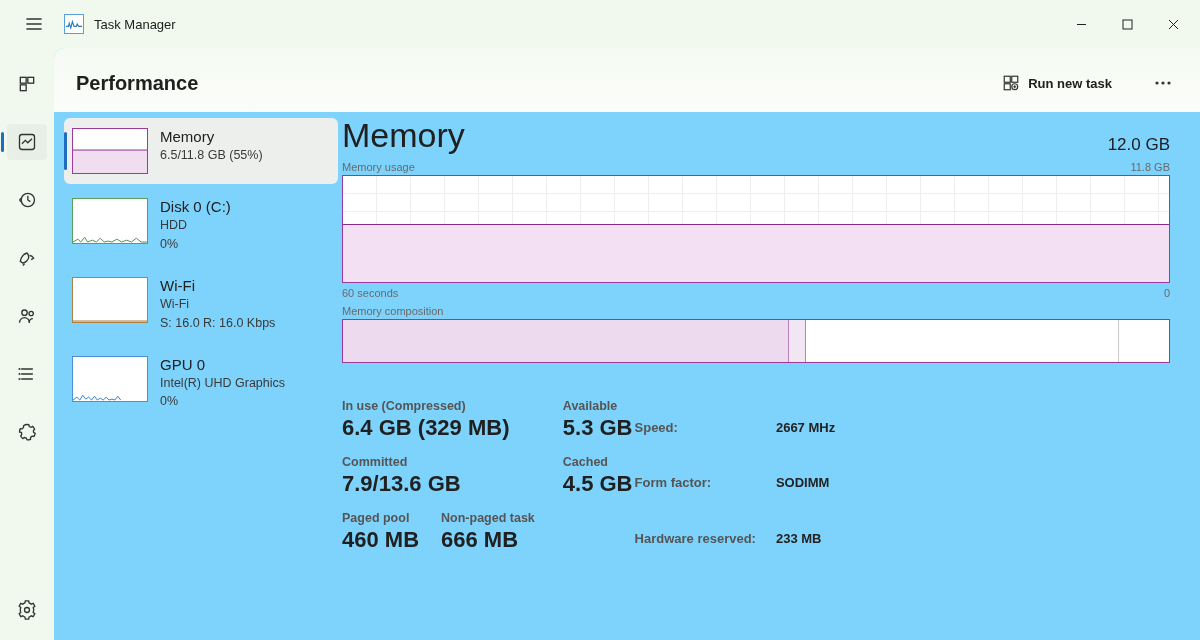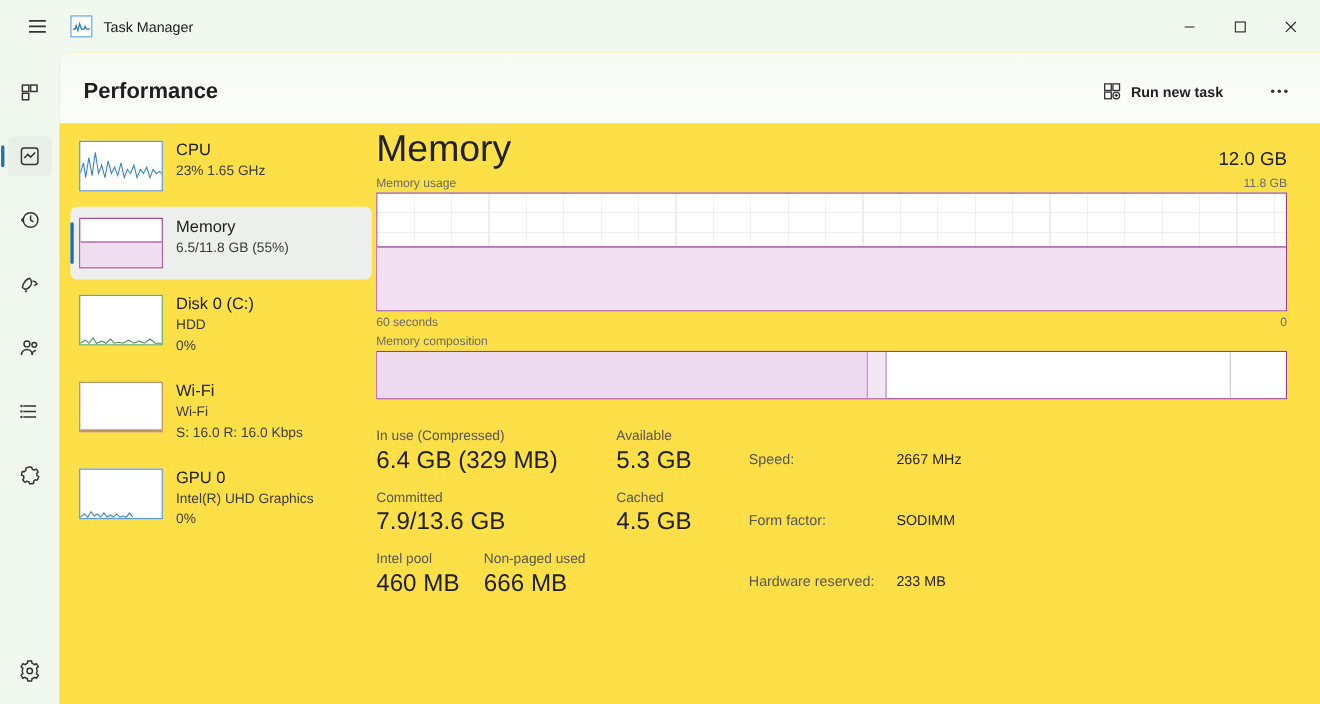--- a/index.html
+++ b/index.html
@@ -58,21 +58,21 @@
     left:-6px; top:8px; bottom:8px; width:3px;
     background:#1f6cbf;
     border-radius:2px;
   }
   .rail-item.active { background:#e7efe6; }
   .rail-item svg{ width:20px; height:20px; }
   .rail-spacer{ flex:1; }
 
   .worksurface {
     flex:1;
-    background:#fde047;
+    background:#7dd3fc;
     border-top-left-radius: 10px;
     display:flex; flex-direction:column;
     overflow:hidden;
   }
 
   .header {
     display:flex; align-items:center;
     padding: 18px 20px 12px 22px;
     background: linear-gradient(#f5faf2,#fbfdfa);
   }
@@ -147,21 +147,21 @@
     background:#fff;
     display:flex;
     margin-top:2px;
   }
   .comp-seg{ height:100%; }
   .comp-seg.inuse{ background:#eddaee; border-right:1px solid #b87fb8; }
   .comp-seg.mod{ background:#f3e6f3; border-right:1px solid #b87fb8; }
   .comp-seg.standby{ background:transparent; border-right:1px solid #c9c9c9; }
 
   .stats{
-    display:flex; gap:50px; margin-top:26px;
+    display:flex; margin-top:36px;font-weight:bold;
   }
   .stat-cols{ display:flex; gap:28px; }
   .stat-block{ display:flex; flex-direction:column; gap:2px; margin-bottom:14px;}
   .stat-label{ font-size:12.5px; color:#555; }
   .stat-value{ font-size:22px; }
   .kv-table{ font-size:13px; }
   .kv-table td{ padding: 3px 18px 3px 0; color:#222;}
   .kv-table td:first-child{ color:#555;}
 
   
@@ -281,31 +281,20 @@
               <circle cx="8" cy="2" r="1.6" fill="#333"></circle>
               <circle cx="14" cy="2" r="1.6" fill="#333"></circle>
             </svg>
         </div>
       </div>
     </div>
 
     <div class="content">
       <div class="perf-list">
 
-        <div class="perf-item">
-          <div class="mini-chart" style="border-color:#4a90d6;">
-            <svg viewBox="0 0 76 46" preserveAspectRatio="none">
-                <polyline fill="none" stroke="#3a80c8" stroke-width="1" points="0,30 3,20 5,34 8,15 11,32 14,10 17,30 20,22 23,34 26,18 29,30 32,24 35,32 38,20 41,34 44,26 47,30 50,22 53,34 56,26 59,30 62,24 65,34 68,26 71,30 74,28 76,30"></polyline>
-              </svg>
-          </div>
-          <div class="perf-labels">
-            <div class="perf-title">CPU</div>
-            <div class="perf-sub">23%  1.65 GHz</div>
-          </div>
-        </div>
 
         <div class="perf-item selected">
           <div class="mini-chart" style="border-color:#9a3a9a;">
             <svg viewBox="0 0 76 46" preserveAspectRatio="none">
                 <rect x="0" y="22" width="76" height="24" fill="#f0ddf0"></rect>
                 <line x1="0" y1="22" x2="76" y2="22" stroke="#8a2a8a" stroke-width="1"></line>
               </svg>
           </div>
           <div class="perf-labels">
             <div class="perf-title">Memory</div>
@@ -388,25 +377,25 @@
               <div class="stat-block">
                 <div class="stat-label">In use (Compressed)</div>
                 <div class="stat-value">6.4 GB (329 MB)</div>
               </div>
               <div class="stat-block">
                 <div class="stat-label">Committed</div>
                 <div class="stat-value">7.9/13.6 GB</div>
               </div>
               <div style="display:flex; gap:22px;">
                 <div class="stat-block">
-                  <div class="stat-label">Intel pool</div>
+                  <div class="stat-label">Paged pool</div>
                   <div class="stat-value">460 MB</div>
                 </div>
                 <div class="stat-block">
-                  <div class="stat-label">Non-paged used</div>
+                  <div class="stat-label">Non-paged task</div>
                   <div class="stat-value">666 MB</div>
                 </div>
               </div>
             </div>
             <div>
               <div class="stat-block">
                 <div class="stat-label">Available</div>
                 <div class="stat-value">5.3 GB</div>
               </div>
               <div class="stat-block">

